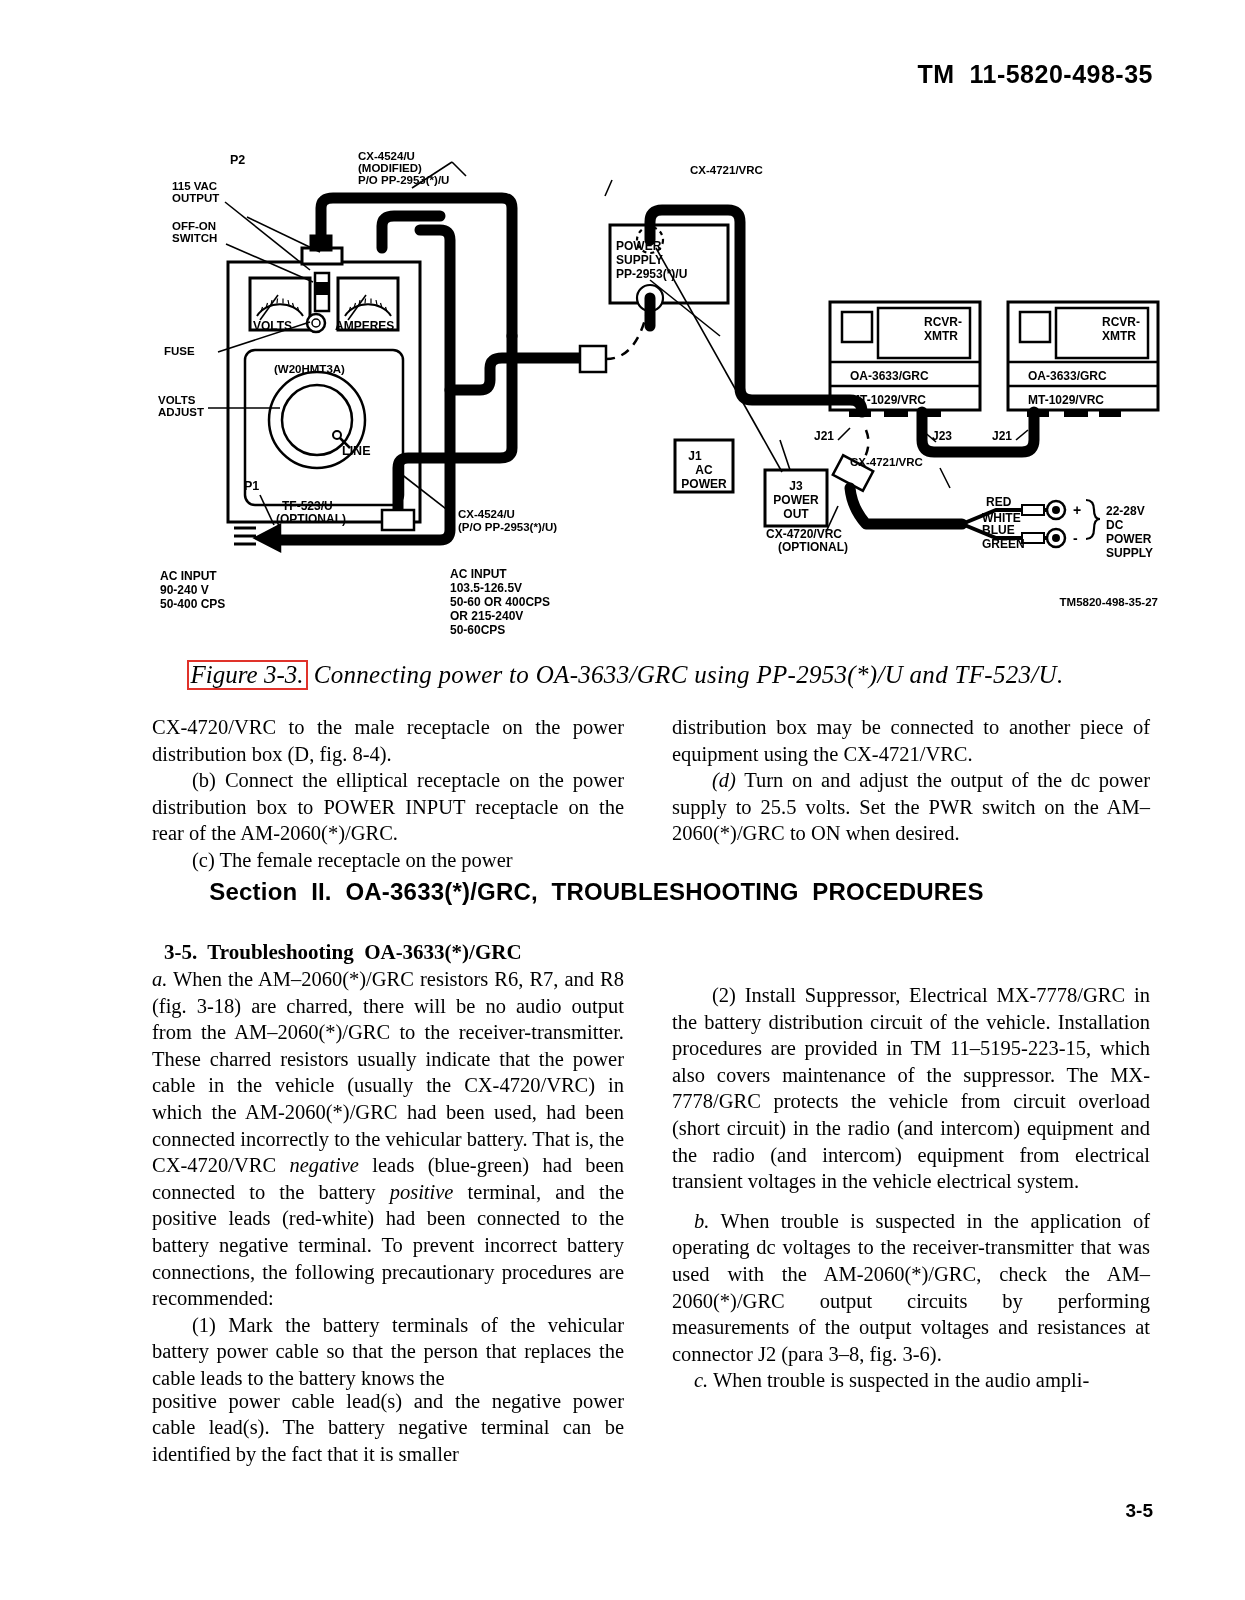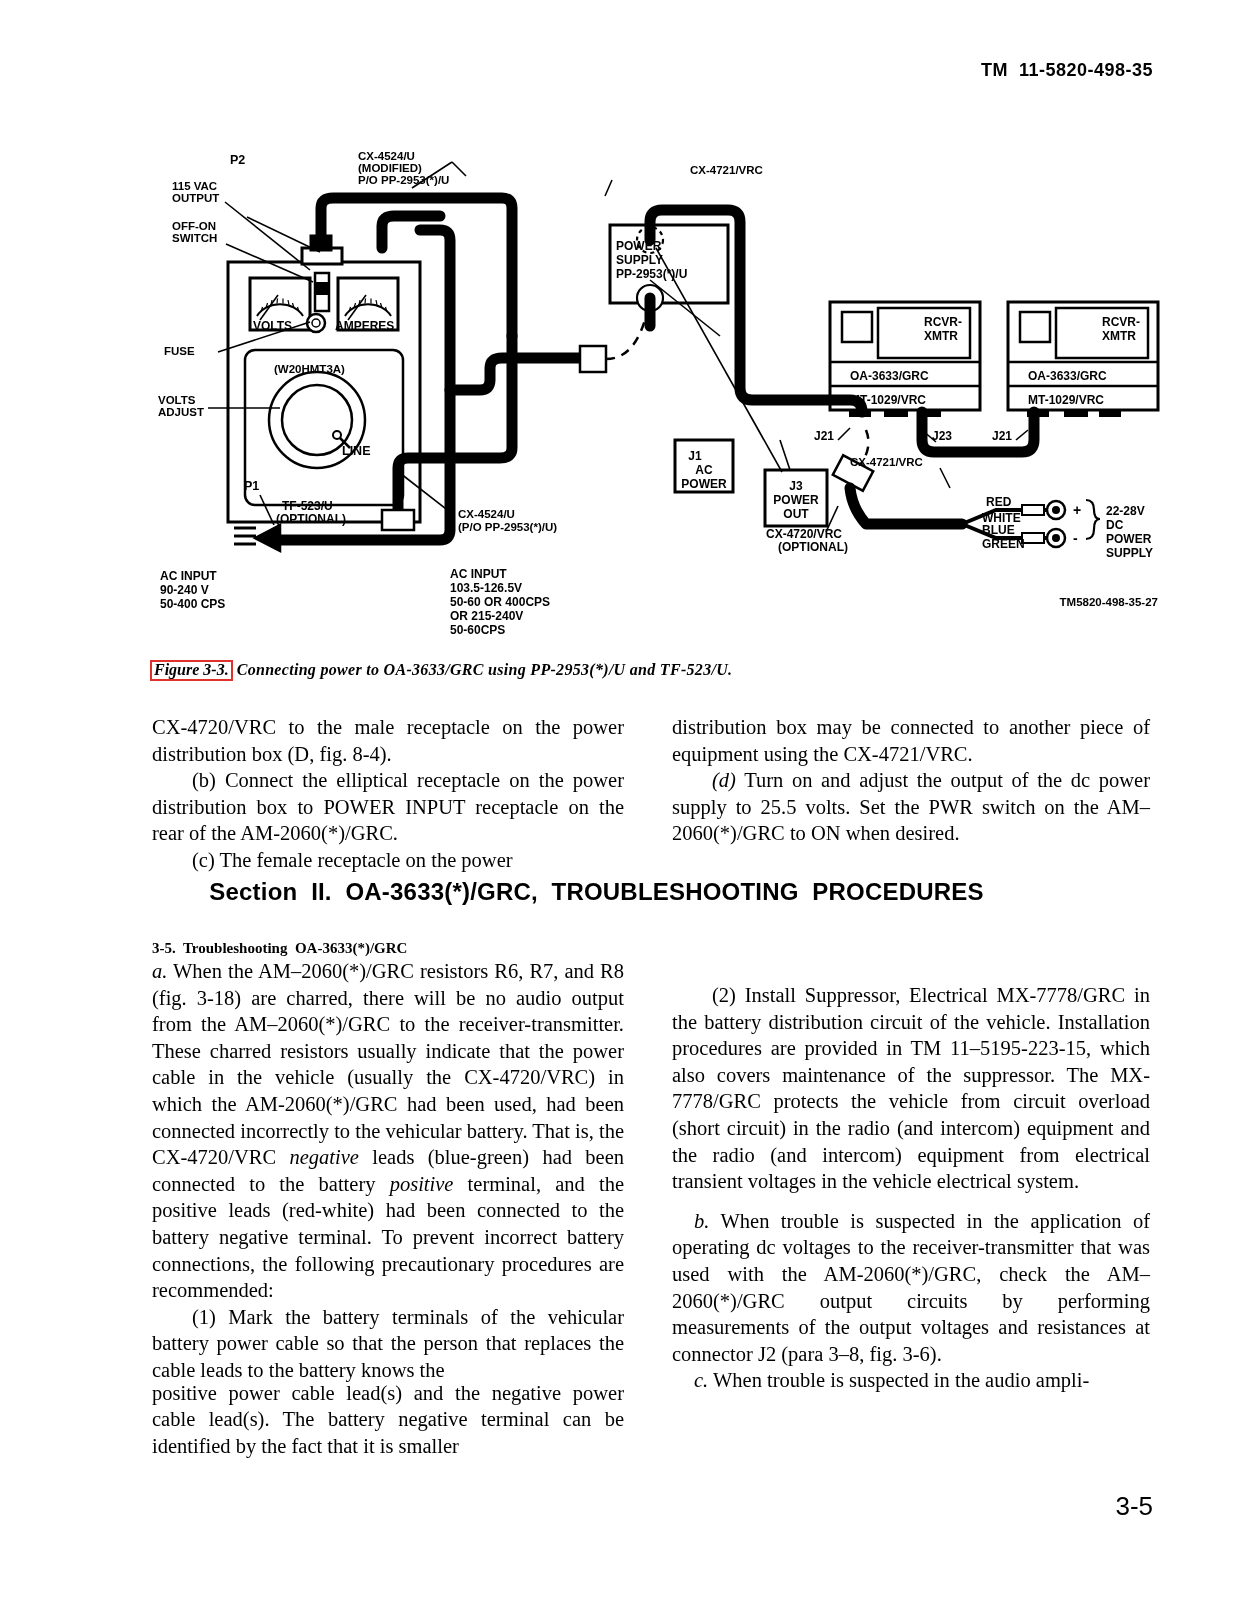--- a/index.html
+++ b/index.html
@@ -18,41 +18,41 @@
     left: 0; top: 0;
     width: 1245px; height: 1600px;
   }
 
   
   .tm-header {
     position: absolute;
     right: 92px; top: 60px;
     font-family: "Liberation Sans", sans-serif;
     font-weight: bold;
-    font-size: 18px;
+    font-size: 25px;
     letter-spacing: 0.5px;
     white-space: pre;
   }
 
   
   .figure-wrap {
     position: absolute;
     left: 150px; top: 140px;
     width: 1040px; height: 500px;
   }
   .figure-wrap svg { display: block; }
 
   .fig-caption {
     position: absolute;
     left: 150px; top: 660px;
     width: 950px;
-    text-align: left;
-    font-size: 16px;
+    text-align: center;
+    font-size: 25px;
     font-style: italic;
-    font-weight: bold;
+    font-weight: normal;
     font-family: "Liberation Serif", serif;
     white-space: nowrap;
   }
   .fig-caption .fignum {
     border: 2px solid #e0322a;
     padding: 0 2px;
     display: inline-block;
     line-height: 1.05;
   }
   .fig-caption .captext { letter-spacing: 0.3px; }
@@ -84,38 +84,38 @@
     text-align: center;
     font-family: "Liberation Sans", sans-serif;
     font-weight: bold;
     font-size: 24px;
     letter-spacing: 0.2px;
     white-space: pre;
   }
 
   
   .para-title {
-    margin: 0 0 1px 0;
-    font-size: 15px;
+    margin: 0 0 1px 12px;
+    font-size: 21px;
     font-weight: bold;
     font-family: "Liberation Serif", serif;
     white-space: pre;
   }
 
   .lower-L { top: 940px; }
   .lower-R { top: 968px; }
 
   i.it { font-style: italic; }
 
   .page-num {
     position: absolute;
     right: 92px; bottom: 78px;
     font-family: "Liberation Sans", sans-serif;
-    font-weight: normal;
-    font-size: 26px;
+    font-weight: bold;
+    font-size: 19px;
   }
 
   
   .dgt { font-family: "Liberation Sans", sans-serif; font-weight: bold; }
 </style>
 </head>
 <body>
 
 <div class="page">
 

